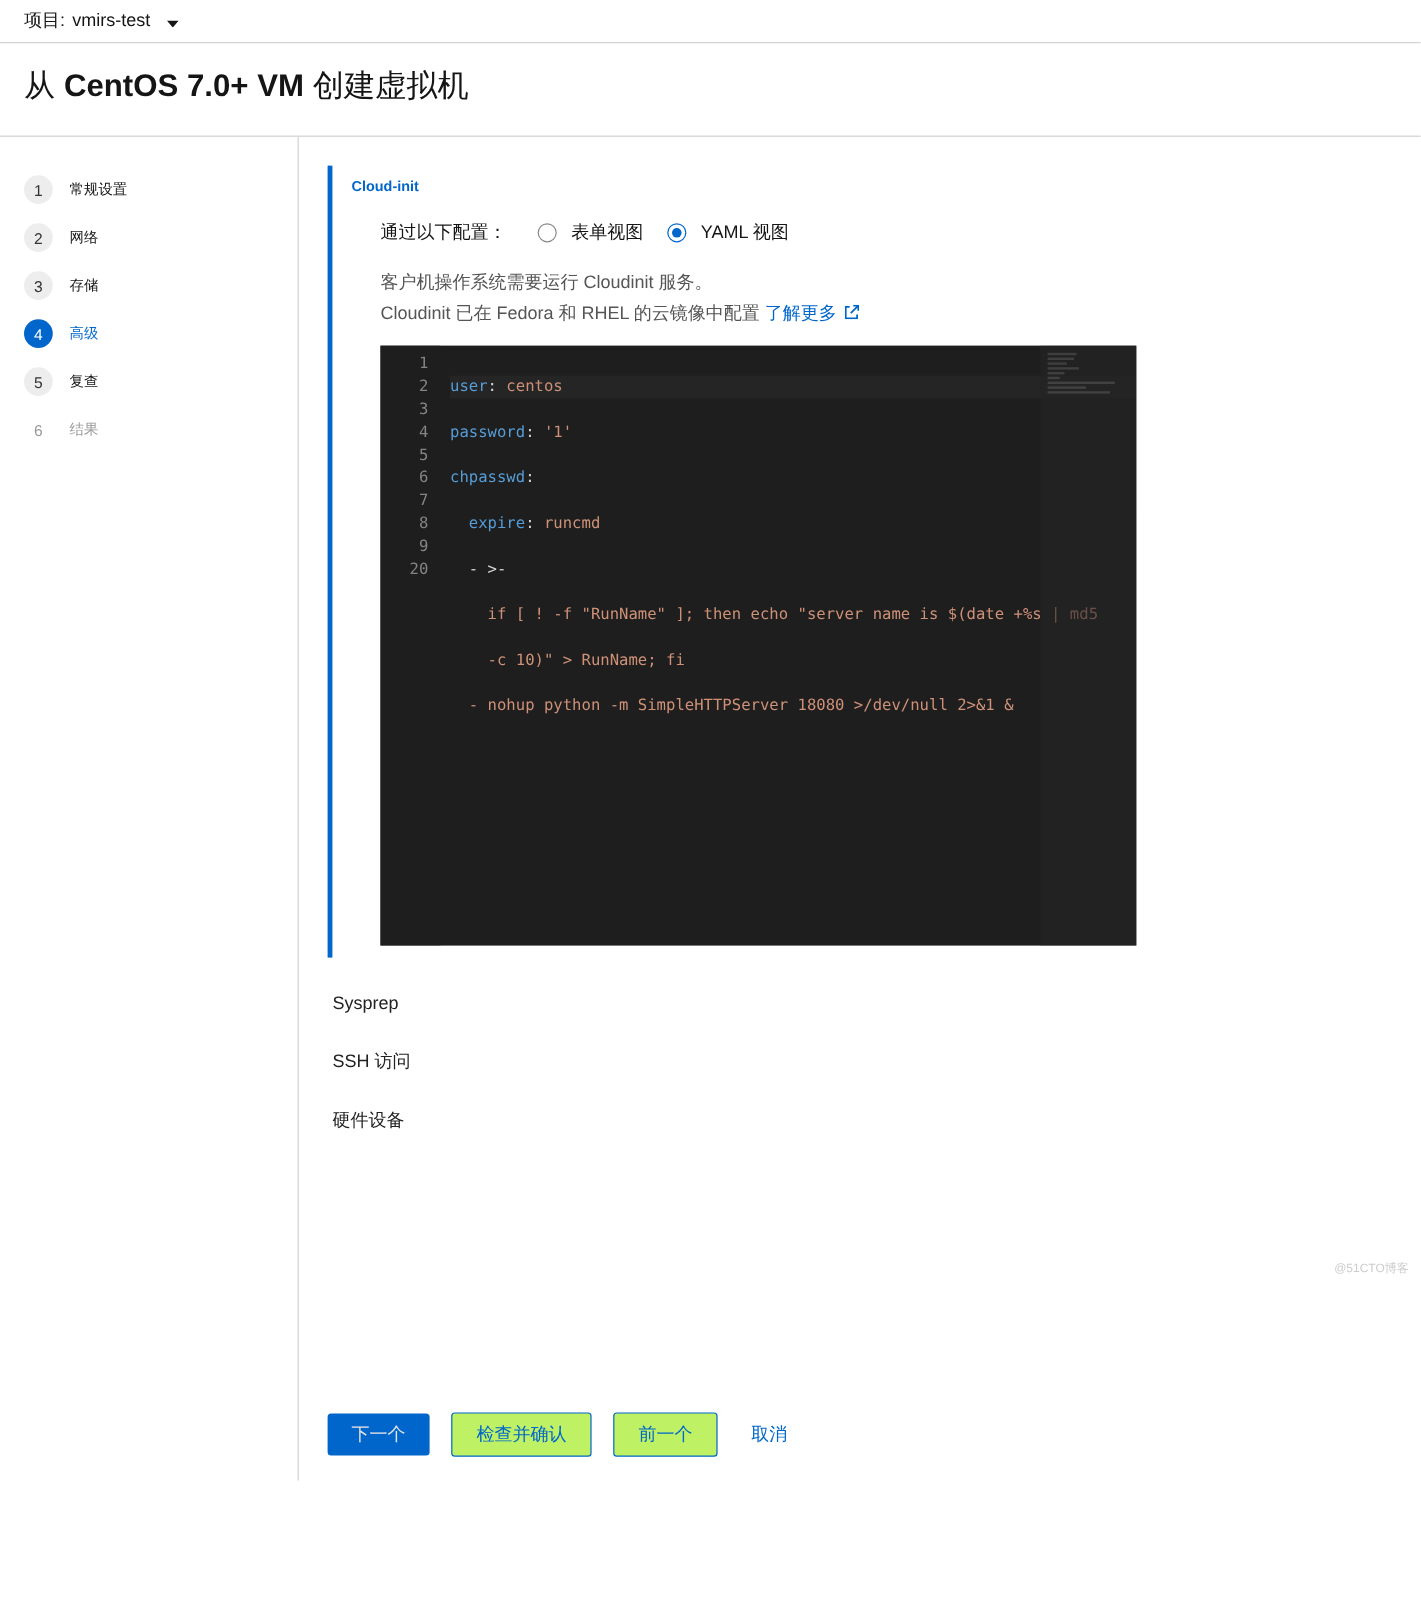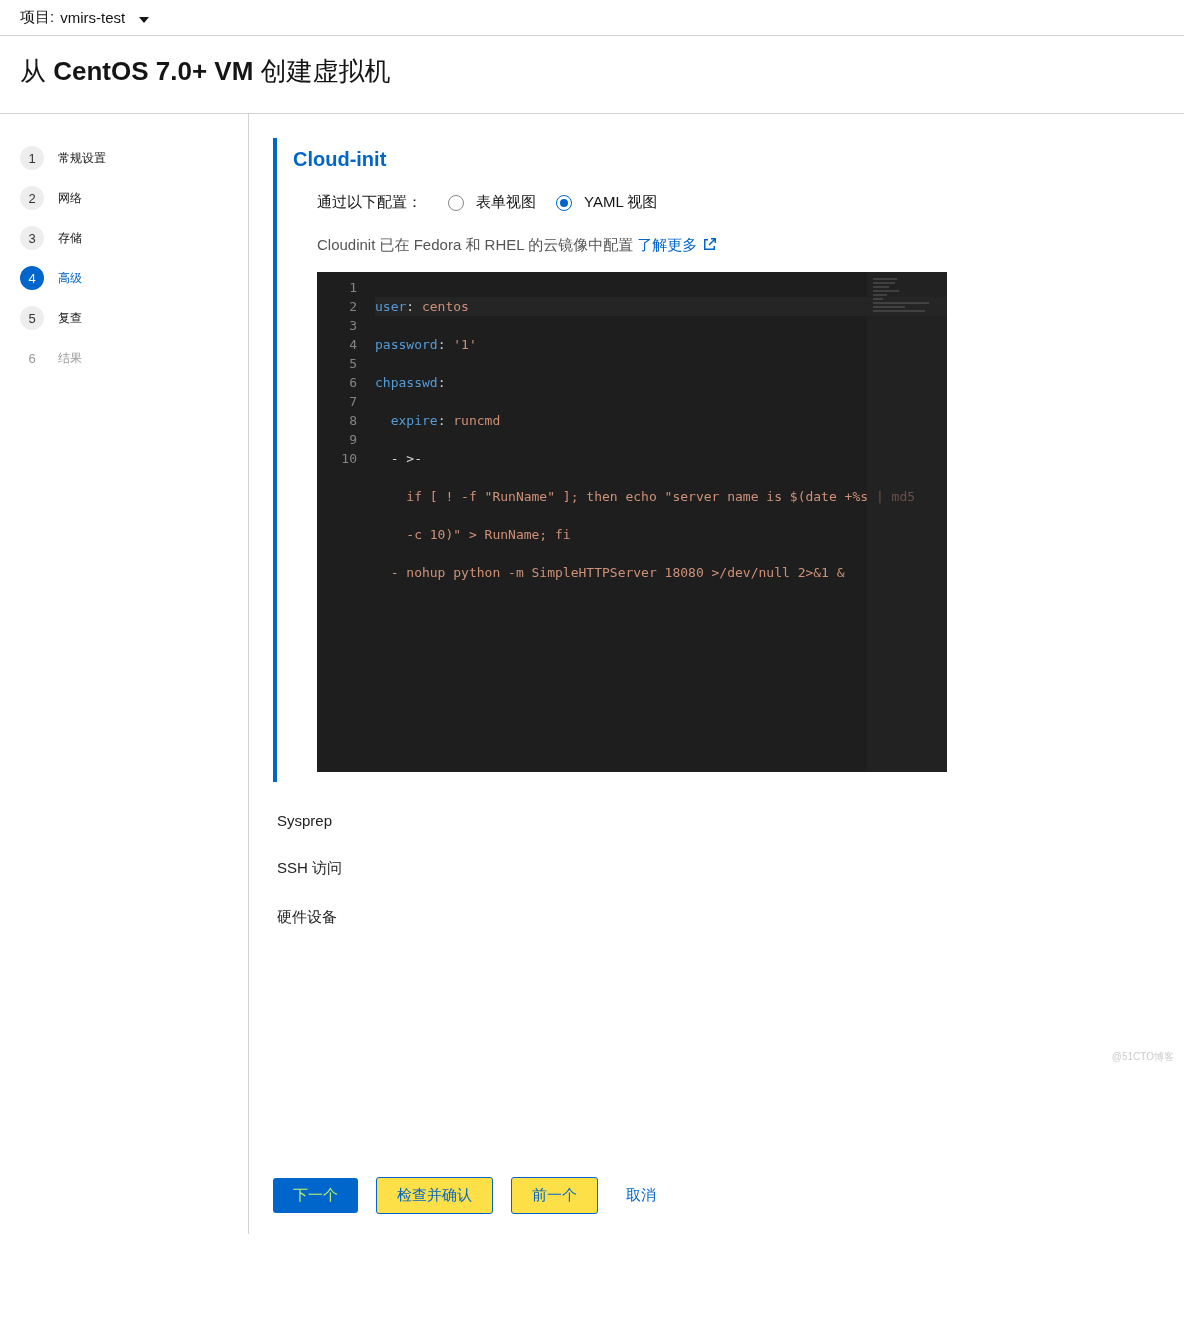--- a/index.html
+++ b/index.html
@@ -14,21 +14,21 @@
 .sidebar { width: 248px; padding: 24px 0 0 20px; }
 .step { display: flex; align-items: center; gap: 14px; height: 40px; cursor: pointer; }
 .step .num { width: 24px; height: 24px; border-radius: 50%; background: #ededed; color: #333; display: flex; align-items: center; justify-content: center; font-size: 13px; }
 .step.active .num { background: #0066cc; color: #fff; }
 .step.active .lbl { color: #0066cc; }
 .step.disabled .num { background: #fff; color: #999; }
 .step.disabled .lbl { color: #999; }
 .step .lbl { font-size: 12px; }
 .content { flex: 1; border-left: 1px solid #d2d2d2; padding: 24px 0 24px 24px; min-height: 1120px; position: relative; }
 .section-active { border-left: 4px solid #0066cc; padding: 10px 0 10px 16px; margin-bottom: 20px; }
-.section-title { color: #0066cc; font-weight: 700; font-size: 20px; margin-bottom: 22px; }
+.section-title { color: #0066cc; font-weight: 700; font-size: 12px; margin-bottom: 22px; }
 .config-row { display: flex; align-items: center; gap: 20px; margin-left: 24px; margin-bottom: 20px; font-size: 15px; }
 .config-row .cfg-label { margin-right: 6px; }
 .radio-opt { display: flex; align-items: center; gap: 12px; cursor: pointer; }
 .radio-circle { width: 16px; height: 16px; border: 1px solid #888; border-radius: 50%; display: inline-flex; align-items: center; justify-content: center; }
 .radio-opt.selected .radio-circle { border-color: #0066cc; }
 .radio-opt.selected .radio-circle::after { content: ""; width: 8px; height: 8px; background: #0066cc; border-radius: 50%; }
 .desc { margin-left: 24px; font-size: 15px; color: #555; line-height: 1.7; margin-bottom: 14px; }
 .desc a { color: #0066cc; text-decoration: none; }
 .ext-icon { display: inline-block; margin-left: 2px; }
 .editor { margin-left: 24px; width: 630px; height: 500px; background: #1e1e1e; display: flex; font-family: Consolas, Monaco, monospace; font-size: 13px; line-height: 19px; position: relative; overflow: hidden; }
@@ -38,22 +38,22 @@
 .code .line { height: 19px; }
 .k { color: #569cd6; }
 .v { color: #ce9178; }
 .p { color: #d4d4d4; }
 .cursor-line { background: rgba(255,255,255,0.03); }
 .minimap { position: absolute; top: 0; right: 0; width: 80px; height: 100%; background: #252526; opacity: 0.6; }
 .minimap .mm-line { height: 2px; margin: 2px 6px; background: #555; }
 .other-section { padding: 10px 0 10px 4px; font-size: 15px; color: #222; cursor: pointer; margin-bottom: 10px; }
 .footer { position: absolute; bottom: 20px; left: 24px; display: flex; gap: 18px; align-items: center; }
 .btn { padding: 8px 20px; font-size: 15px; cursor: pointer; border-radius: 3px; }
-.btn-primary { background: #0066cc; color: #bef264; border: none; }
-.btn-secondary { background: #fde047; color: #0066cc; border: 1px solid #0066cc; }
+.btn-primary { background: #0066cc; color: #e5e5e5; border: none; }
+.btn-secondary { background: #bef264; color: #0066cc; border: 1px solid #0066cc; }
 .btn-link { background: none; border: none; color: #0066cc; padding: 8px 10px; }
 .watermark { position: absolute; right: 10px; bottom: 170px; font-size: 10px; color: #ccc; }
 </style>
 </head>
 <body>
 
 <div class="topbar">
   <span class="label">项目:</span>
   <span class="proj">vmirs-test</span>
   <span class="caret">
@@ -105,39 +105,40 @@
           <span class="radio-circle"></span>
           <span>表单视图</span>
         </label>
         <label class="radio-opt selected">
           <span class="radio-circle"></span>
           <span>YAML 视图</span>
         </label>
       </div>
 
       <div class="desc">
+        <div>客户机操作系统需要运行 Cloudinit 服务。</div>
         <div>
           <span>Cloudinit 已在 Fedora 和 RHEL 的云镜像中配置 </span><a href="#"><span>了解更多</span> <span class="ext-icon"><svg width="12" height="12" viewBox="0 0 12 12" fill="#0066cc">
                   <path d="M4 1v1.5H1.5v8h8V8H11v4H0V1h4zm8-1v5h-1.5V2.56L5.53 7.53 4.47 6.47 9.44 1.5H7V0h5z"></path>
                 </svg></span></a>
         </div>
       </div>
 
       <div class="editor">
         <div class="gutter">
           <div>1</div>
           <div>2</div>
           <div>3</div>
           <div>4</div>
           <div>5</div>
           <div>6</div>
           <div>7</div>
           <div>8</div>
           <div>9</div>
-          <div>10</div>
+          <div>20</div>
         </div>
         <div class="code">
 <div class="line cursor-line"><span class="k">user</span><span class="p">: </span><span class="v">centos</span></div>
 <div class="line"><span class="k">password</span><span class="p">: </span><span class="v">'1'</span></div>
 <div class="line"><span class="k">chpasswd</span><span class="p">:</span></div>
 <div class="line"><span class="p">  </span><span class="k">expire</span><span class="p">: </span><span class="v">runcmd</span></div>
 <div class="line"><span class="p">  - &gt;-</span></div>
 <div class="line"><span class="v">    if [ ! -f "RunName" ]; then echo "server name is $(date +%s | md5</span></div>
 <div class="line"><span class="v">    -c 10)" &gt; RunName; fi</span></div>
 <div class="line"><span class="v">  - nohup python -m SimpleHTTPServer 18080 &gt;/dev/null 2&gt;&amp;1 &amp;</span></div>

